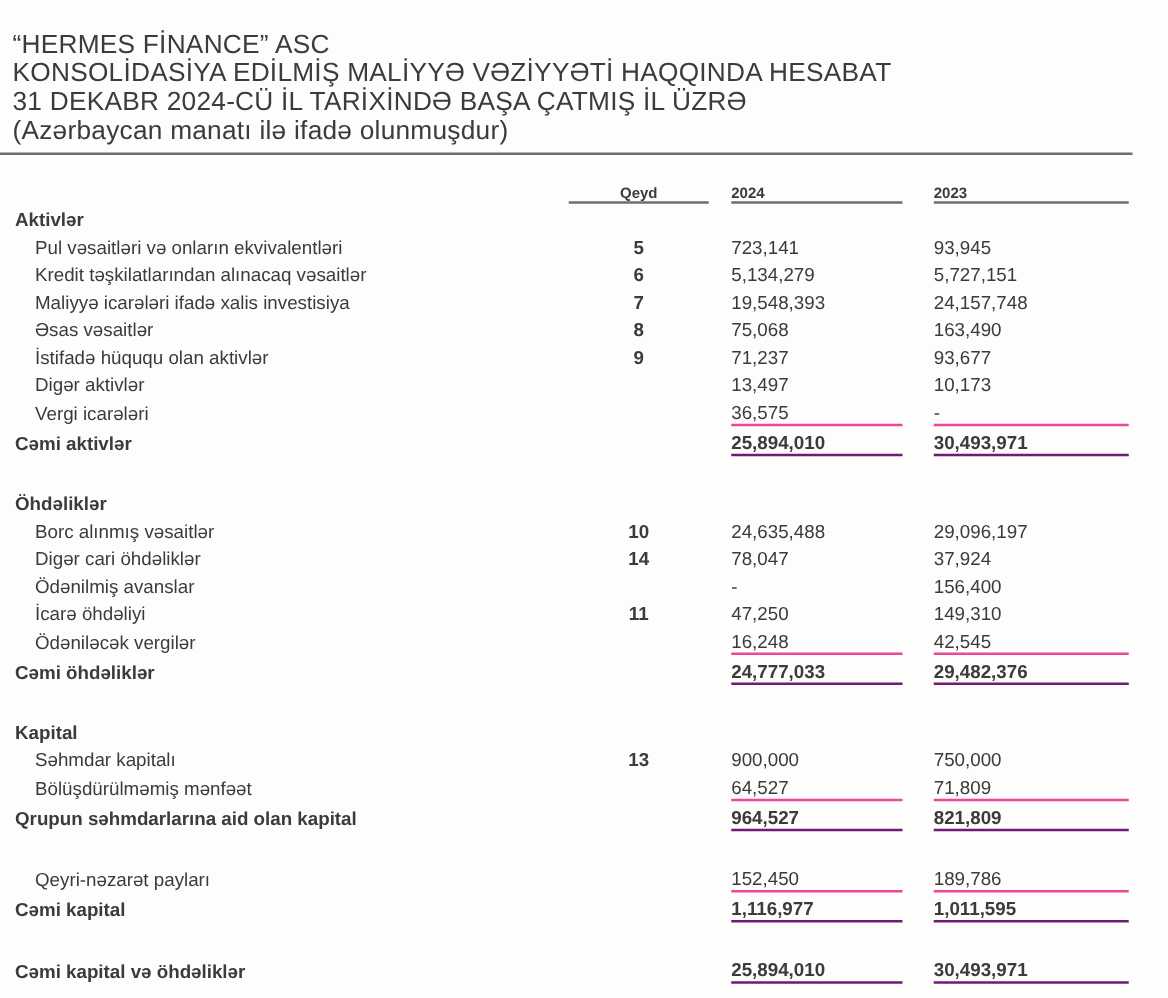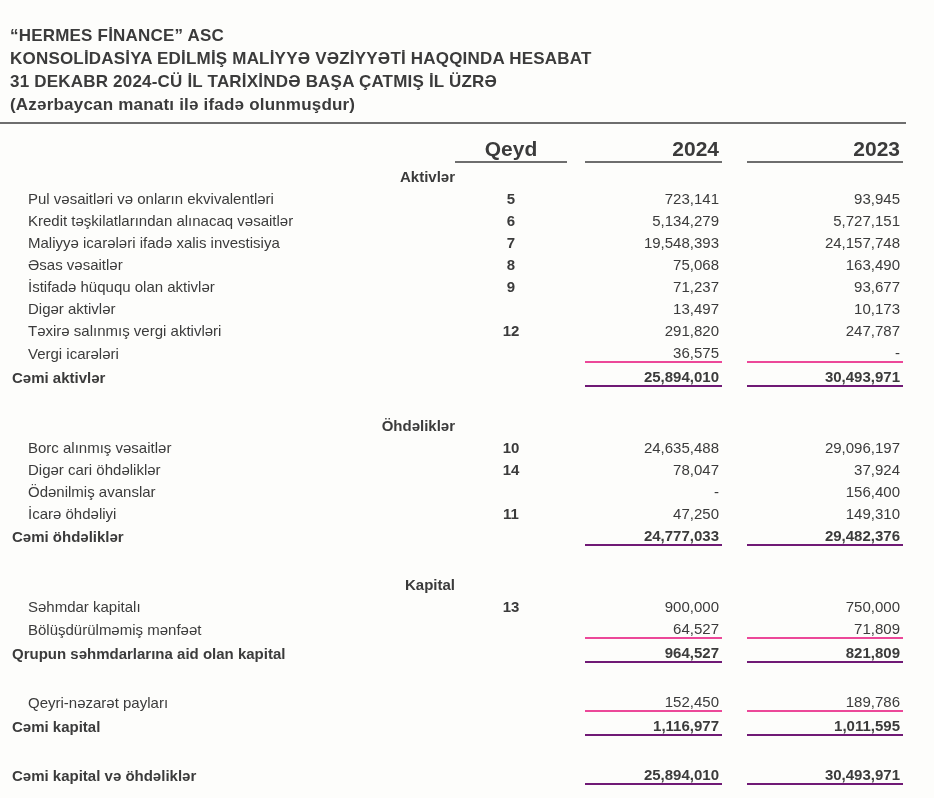--- a/index.html
+++ b/index.html
@@ -14,22 +14,22 @@
     color: #3b3b3b;
     overflow: hidden;
   }
   .page {
     padding: 24px 28px 0 10px;
     box-sizing: border-box;
     width: 934px;
   }
   .title-block { margin: 0; }
   .title-line {
-    font-weight: bold;
-    font-size: 17px;
+    font-weight: normal;
+    font-size: 21px;
     line-height: 23px;
     letter-spacing: 0.2px;
     white-space: nowrap;
   }
   .top-rule {
     border: none;
     border-top: 2px solid #6e6e6e;
     margin: 6px 0 0 -10px;
     width: 906px;
     height: 0;
@@ -51,32 +51,31 @@
   th, td {
     padding: 0;
     vertical-align: bottom;
     height: 22px;
     overflow: hidden;
     white-space: nowrap;
   }
   thead th {
     font-weight: bold;
     height: 26px;
-    font-size: 21px;
+    font-size: 12px;
   }
   thead th.underlined { border-bottom: 2px solid #6e6e6e; }
   .c-label { text-align: left; padding-left: 18px; }
   .c-note  { text-align: center; font-weight: bold; }
-  .c-num   { text-align: right; padding-right: 3px; }
+  .c-num   { text-align: left; padding-right: 3px; }
   thead .c-note { text-align: center; padding-left: 0; }
 
   .row-section .c-label {
     font-weight: bold;
     padding-left: 2px;
-    text-align: right;
   }
   .row-total td { font-weight: bold; }
   .row-total .c-label { padding-left: 2px; }
   .row-spacer td { height: 25px; }
 
   .line-thin  .c-num { border-bottom: 2px solid #ec4899; }
   .line-thick .c-num { border-bottom: 2px solid #701a75; }
 </style>
 </head>
 <body>
@@ -161,28 +160,20 @@
           <td class="c-num c-2023">93,677</td>
         </tr>
         <tr class="row-item">
           <td class="c-label">Digər aktivlər</td>
           <td class="c-note"></td>
           <td class=""></td>
           <td class="c-num c-2024">13,497</td>
           <td class=""></td>
           <td class="c-num c-2023">10,173</td>
         </tr>
-        <tr class="row-item">
-          <td class="c-label">Təxirə salınmış vergi aktivləri</td>
-          <td class="c-note">12</td>
-          <td class=""></td>
-          <td class="c-num c-2024">291,820</td>
-          <td class=""></td>
-          <td class="c-num c-2023">247,787</td>
-        </tr>
         <tr class="row-item line-thin">
           <td class="c-label">Vergi icarələri</td>
           <td class="c-note"></td>
           <td class=""></td>
           <td class="c-num c-2024">36,575</td>
           <td class=""></td>
           <td class="c-num c-2023">-</td>
         </tr>
         <tr class="row-total line-thick">
           <td class="c-label">Cəmi aktivlər</td>
@@ -228,20 +219,28 @@
           <td class="c-num c-2023">156,400</td>
         </tr>
         <tr class="row-item">
           <td class="c-label">İcarə öhdəliyi</td>
           <td class="c-note">11</td>
           <td class=""></td>
           <td class="c-num c-2024">47,250</td>
           <td class=""></td>
           <td class="c-num c-2023">149,310</td>
         </tr>
+        <tr class="row-item line-thin">
+          <td class="c-label">Ödəniləcək vergilər</td>
+          <td class="c-note"></td>
+          <td class=""></td>
+          <td class="c-num c-2024">16,248</td>
+          <td class=""></td>
+          <td class="c-num c-2023">42,545</td>
+        </tr>
         <tr class="row-total line-thick">
           <td class="c-label">Cəmi öhdəliklər</td>
           <td class="c-note"></td>
           <td class=""></td>
           <td class="c-num c-2024">24,777,033</td>
           <td class=""></td>
           <td class="c-num c-2023">29,482,376</td>
         </tr>
         <tr class="row-spacer">
           <td colspan="6"></td>

